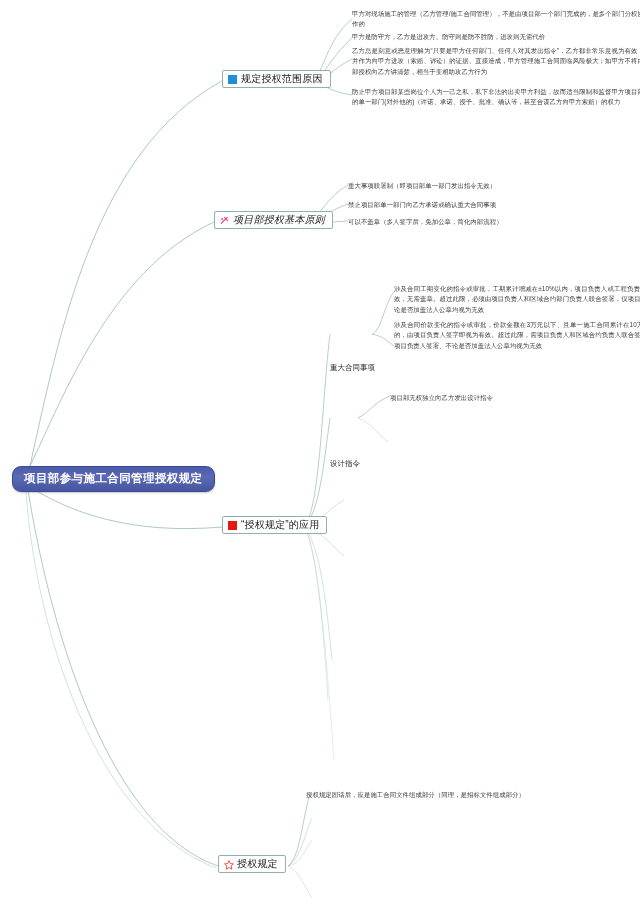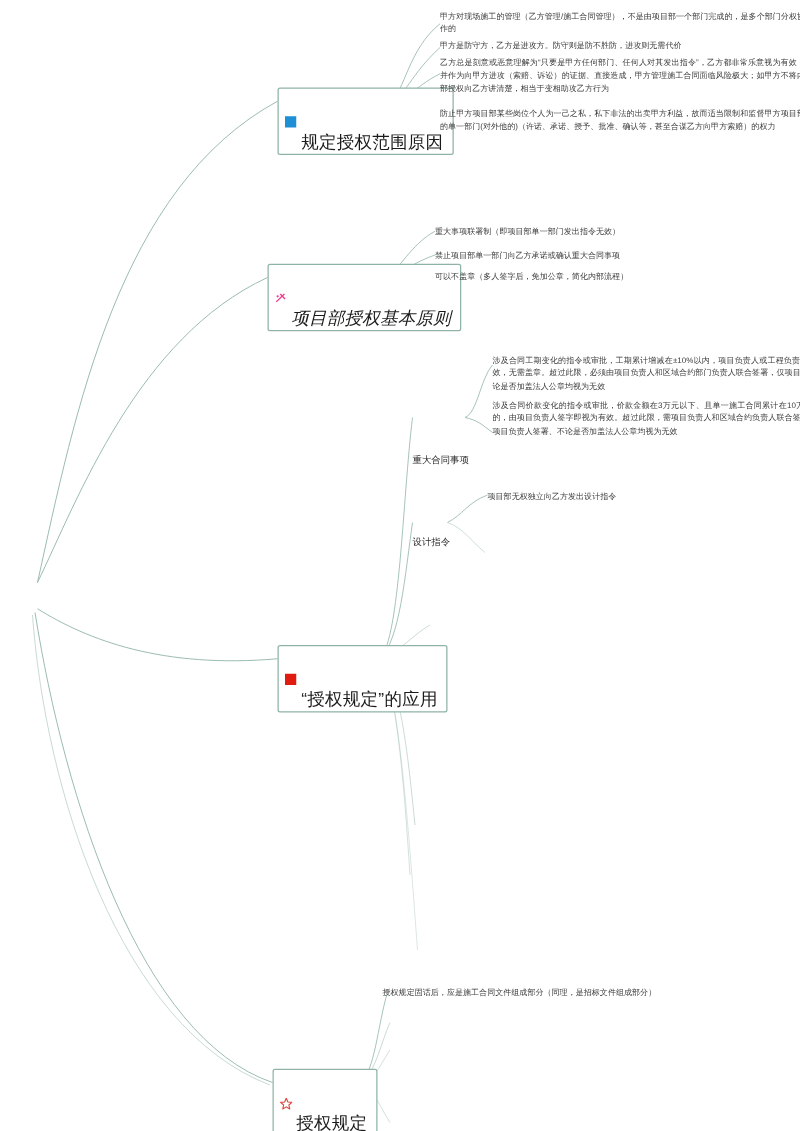--- a/index.html
+++ b/index.html
@@ -54,24 +54,23 @@
     align-items: center;
     gap: 4px;
     padding: 3px 7px 3px 5px;
     background: #ffffff;
     border: 1px solid #8fb3a6;
     border-radius: 2px;
     white-space: nowrap;
     line-height: 1;
   }
   .branch-label {
-    font-size: 14px;
+    font-size: 10px;
     color: #1a1a1a;
     letter-spacing: 0.2px;
-    margin-top: 32px;
   }
 
   
   .ic {
     display: inline-block;
     width: 9px;
     height: 9px;
     flex: 0 0 auto;
     position: relative;
   }
@@ -156,20 +155,23 @@
     </g>
 
     <g fill="none" stroke="#8fb3a6" stroke-width="0.7" opacity="0.9">
       <path d="M 288 866 C 300 858 302 820 310 794"></path>
       <path c="" d="M 288 866 C 300 860 304 836 312 818" opacity="0.6"></path>
       <path d="M 288 866 C 300 864 304 852 312 840" opacity="0.5"></path>
       <path d="M 288 866 C 300 872 304 886 312 898" opacity="0.5"></path>
     </g>
   </svg>
 
+  <div class="root-node">
+    <span>项目部参与施工合同管理授权规定</span>
+  </div>
 
   <div class="branch-node" style="left:222px; top:70px;">
     <span class="ic ic-blue-square"></span>
     <span class="branch-label">规定授权范围原因</span>
   </div>
 
   <div class="leaf w290" style="left:352px; top:9px;">甲方对现场施工的管理（乙方管理/施工合同管理），不是由项目部一个部门完成的，是多个部门分权协作的</div>
   <div class="leaf w290" style="left:352px; top:32px;">甲方是防守方，乙方是进攻方。防守则是防不胜防，进攻则无需代价</div>
   <div class="leaf w290" style="left:352px; top:46px;">乙方总是刻意或恶意理解为“只要是甲方任何部门、任何人对其发出指令”，乙方都非常乐意视为有效，并作为向甲方进攻（索赔、诉讼）的证据、直接造成，甲方管理施工合同面临风险极大；如甲方不将内部授权向乙方讲清楚，相当于变相助攻乙方行为</div>
   <div class="leaf w290" style="left:352px; top:87px;">防止甲方项目部某些岗位个人为一己之私，私下非法的出卖甲方利益，故而适当限制和监督甲方项目部的单一部门(对外他的)（许诺、承诺、授予、批准、确认等，甚至合谋乙方向甲方索赔）的权力</div>
@@ -194,21 +196,21 @@
     <span class="branch-label">“授权规定”的应用</span>
   </div>
 
   <div class="sub-label" style="left:330px; top:330px;">
     <span>重大合同事项</span>
   </div>
 
   <div class="leaf w290" style="left:394px; top:284px;">涉及合同工期变化的指令或审批，工期累计增减在±10%以内，项目负责人或工程负责人签字即视为有效，无需盖章。超过此限，必须由项目负责人和区域合约部门负责人联合签署，仅项目负责人签字的无论是否加盖法人公章均视为无效</div>
   <div class="leaf w290" style="left:394px; top:320px;">涉及合同价款变化的指令或审批，价款金额在3万元以下、且单一施工合同累计在10万以下或7%以下的，由项目负责人签字即视为有效。超过此限，需项目负责人和区域合约负责人联合签署方为有效，仅项目负责人签署、不论是否加盖法人公章均视为无效</div>
 
-  <div class="sub-label" style="left:330px; top:396px;">
+  <div class="sub-label" style="left:330px; top:426px;">
     <span>设计指令</span>
   </div>
 
   <div class="leaf nowrap" style="left:390px; top:393px;">项目部无权独立向乙方发出设计指令</div>
 
   <div class="branch-node" style="left:218px; top:855px;">
     <span class="ic ic-star">
       <svg width="10" height="10" viewBox="0 0 10 10">
         <path d="M5 0.6 L6.3 3.6 L9.5 3.9 L7.1 6.0 L7.8 9.2 L5 7.5 L2.2 9.2 L2.9 6.0 L0.5 3.9 L3.7 3.6 Z" fill="#ffffff" stroke="#e0443c" stroke-width="0.9" stroke-linejoin="round"></path>
       </svg>

